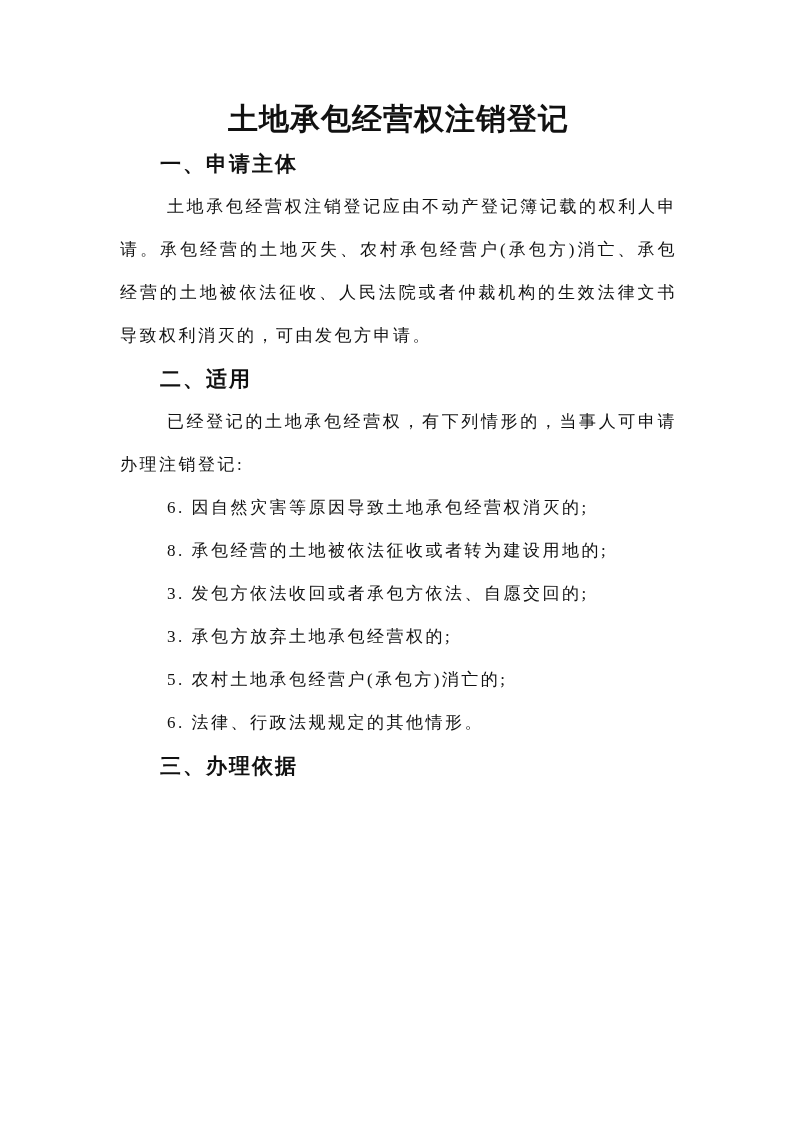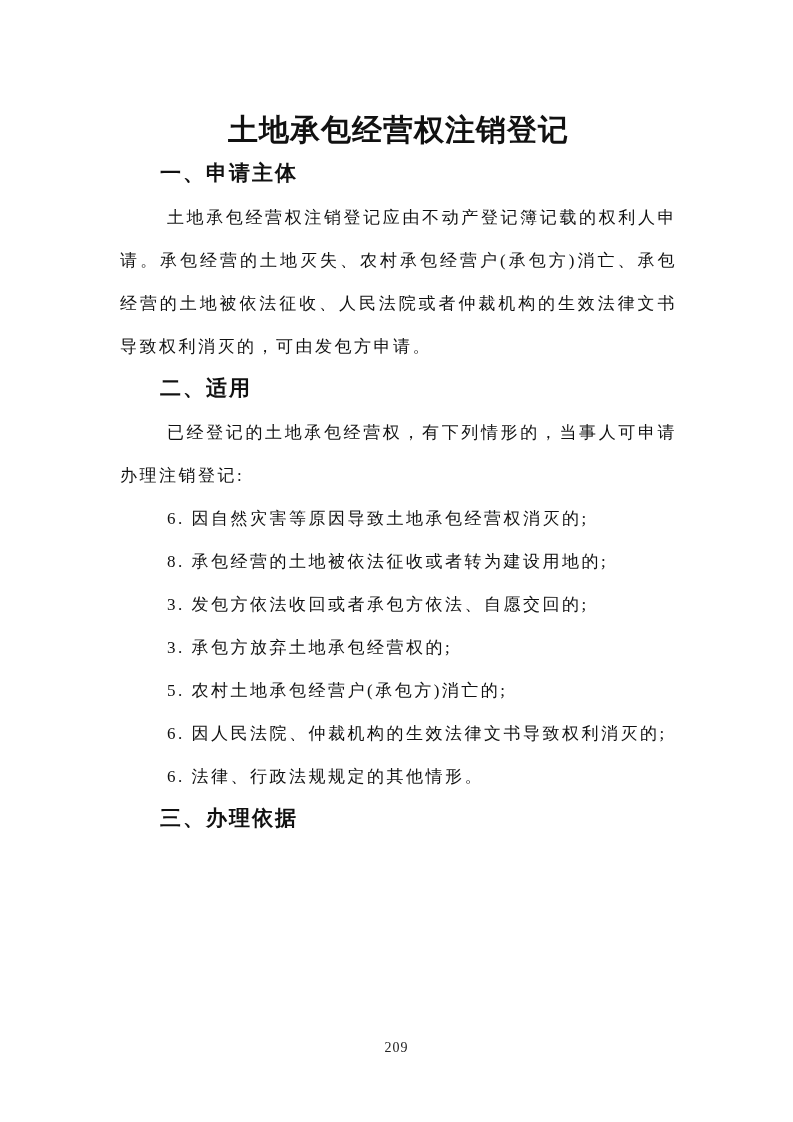--- a/index.html
+++ b/index.html
@@ -12,32 +12,31 @@
     background: #ffffff;
     color: #111111;
     font-family: "Liberation Serif", serif;
     overflow: hidden;
   }
   .content {
     position: absolute;
     left: 120px;
     top: 96px;
     width: 557px;
-    margin-top: 11px;
   }
   .doc-title {
     text-align: center;
     font-weight: 700;
     font-size: 30px;
     line-height: 46px;
     letter-spacing: 1px;
     font-family: "Liberation Serif", serif;
   }
   .section-heading {
-    font-family: Liberation Mono, monospace;
+    font-family: Liberation Sans, sans-serif;
     font-weight: 700;
     font-size: 21px;
     line-height: 43px;
     letter-spacing: 2px;
     text-indent: 40px;
     white-space: nowrap;
   }
   .body-para, .list-item {
     font-size: 17px;
     line-height: 43px;
@@ -72,24 +71,22 @@
     </div>
 
     <div>
       <div class="section-heading">二、适用</div>
       <div class="body-para">已经登记的土地承包经营权，有下列情形的，当事人可申请办理注销登记:</div>
       <div class="list-item">6. 因自然灾害等原因导致土地承包经营权消灭的;</div>
       <div class="list-item">8. 承包经营的土地被依法征收或者转为建设用地的;</div>
       <div class="list-item">3. 发包方依法收回或者承包方依法、自愿交回的;</div>
       <div class="list-item">3. 承包方放弃土地承包经营权的;</div>
       <div class="list-item">5. 农村土地承包经营户(承包方)消亡的;</div>
-      <div class="list-item">6. 因人民法院、仲裁机构的生效法律文书导致权利消灭的;</div>
       <div class="list-item">6. 法律、行政法规规定的其他情形。</div>
     </div>
 
     <div>
       <div class="section-heading">三、办理依据</div>
     </div>
 
   </div>
 
-  <div class="page-number">209</div>
 </div>
 
 </body></html>

